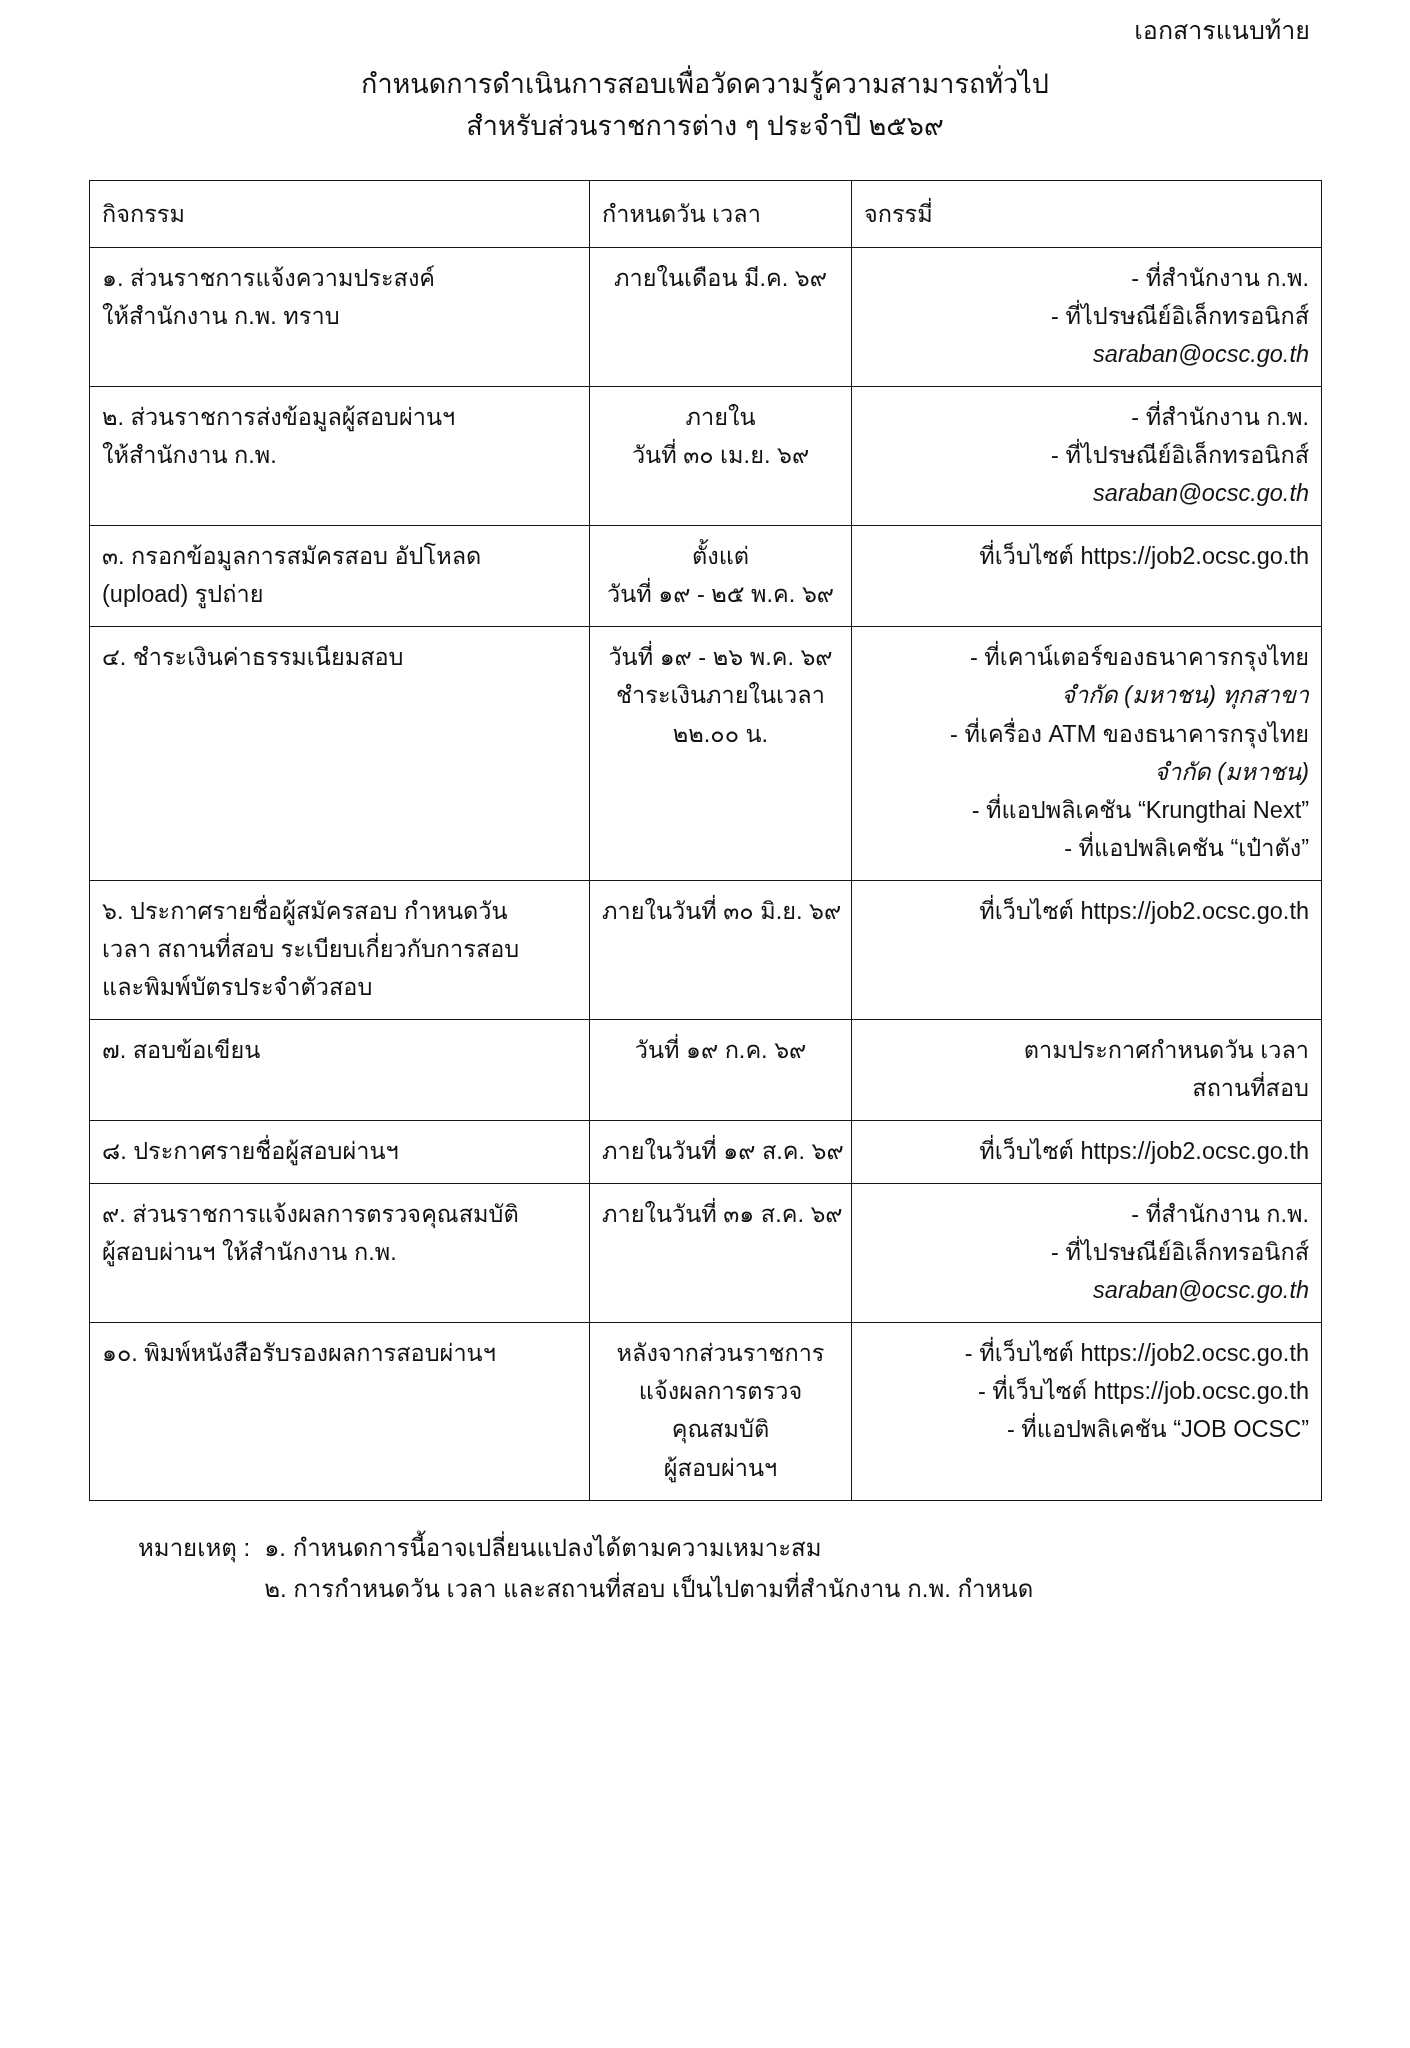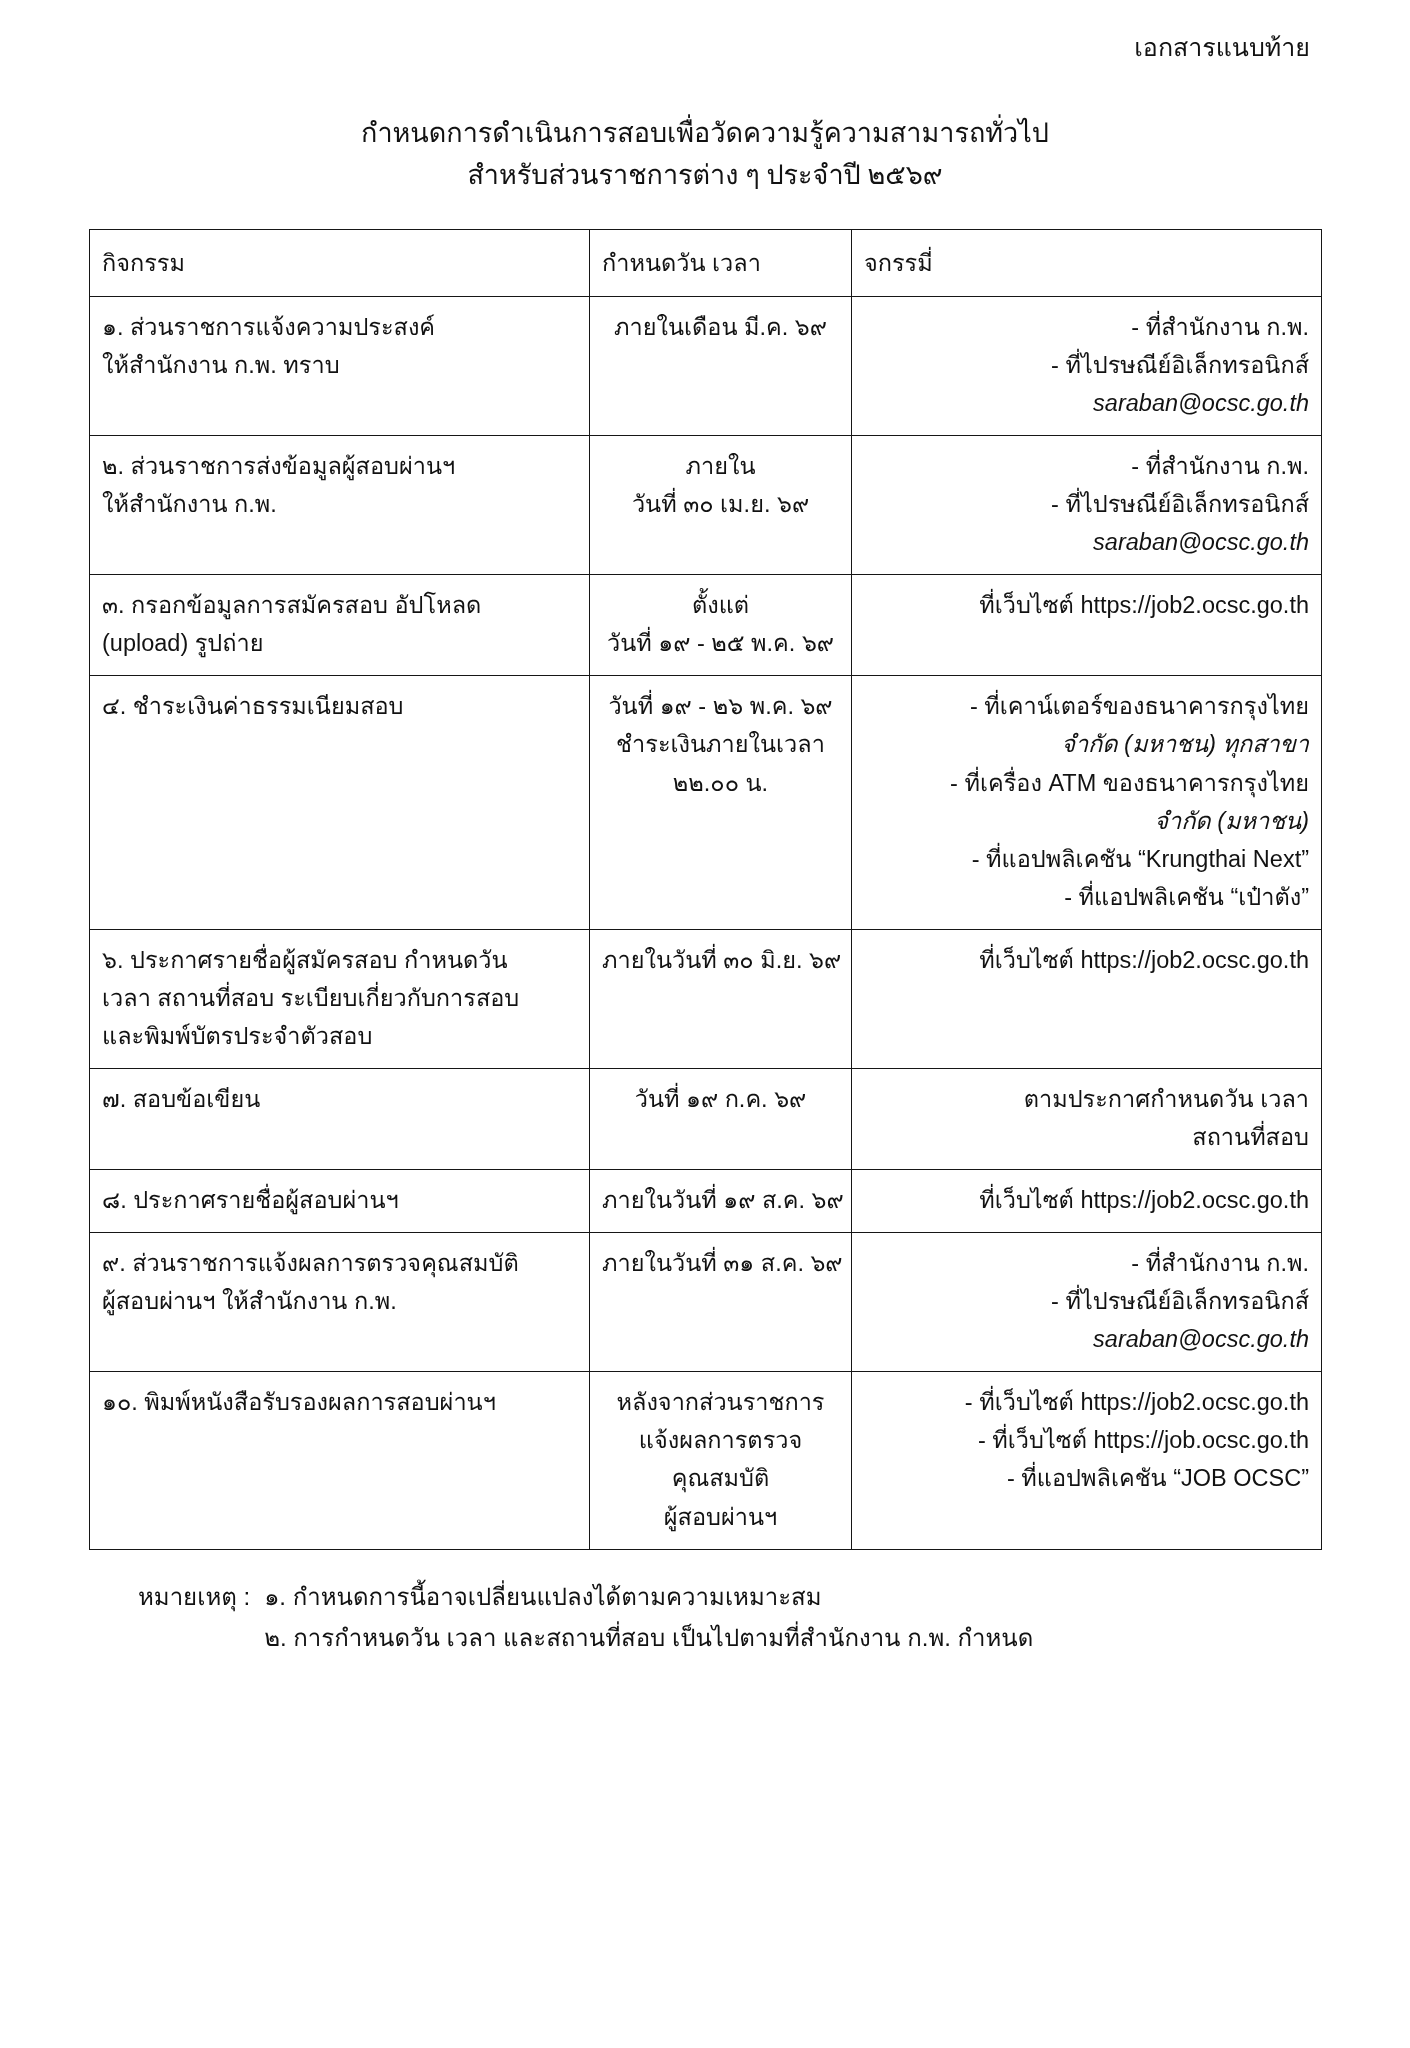--- a/index.html
+++ b/index.html
@@ -18,33 +18,32 @@
     position: relative;
     width: 1410px;
     height: 2048px;
     box-sizing: border-box;
     padding: 0;
   }
 
   
   .doc-header {
     text-align: right;
-    padding: 31px 100px 0 0;
+    padding: 14px 100px 0 0;
     font-size: 25px;
     line-height: 1.3;
     font-weight: 400;
   }
 
   .title-block {
     text-align: center;
-    margin-top: 48px;
+    margin-top: 16px;
     font-size: 27px;
     line-height: 1.58;
     font-weight: 400;
-    font-family: Liberation Serif, serif;
   }
   .title-line {
     display: block;
   }
 
   
   .table-wrap {
     margin: 32px auto 0 auto;
     width: 1232px;
   }

